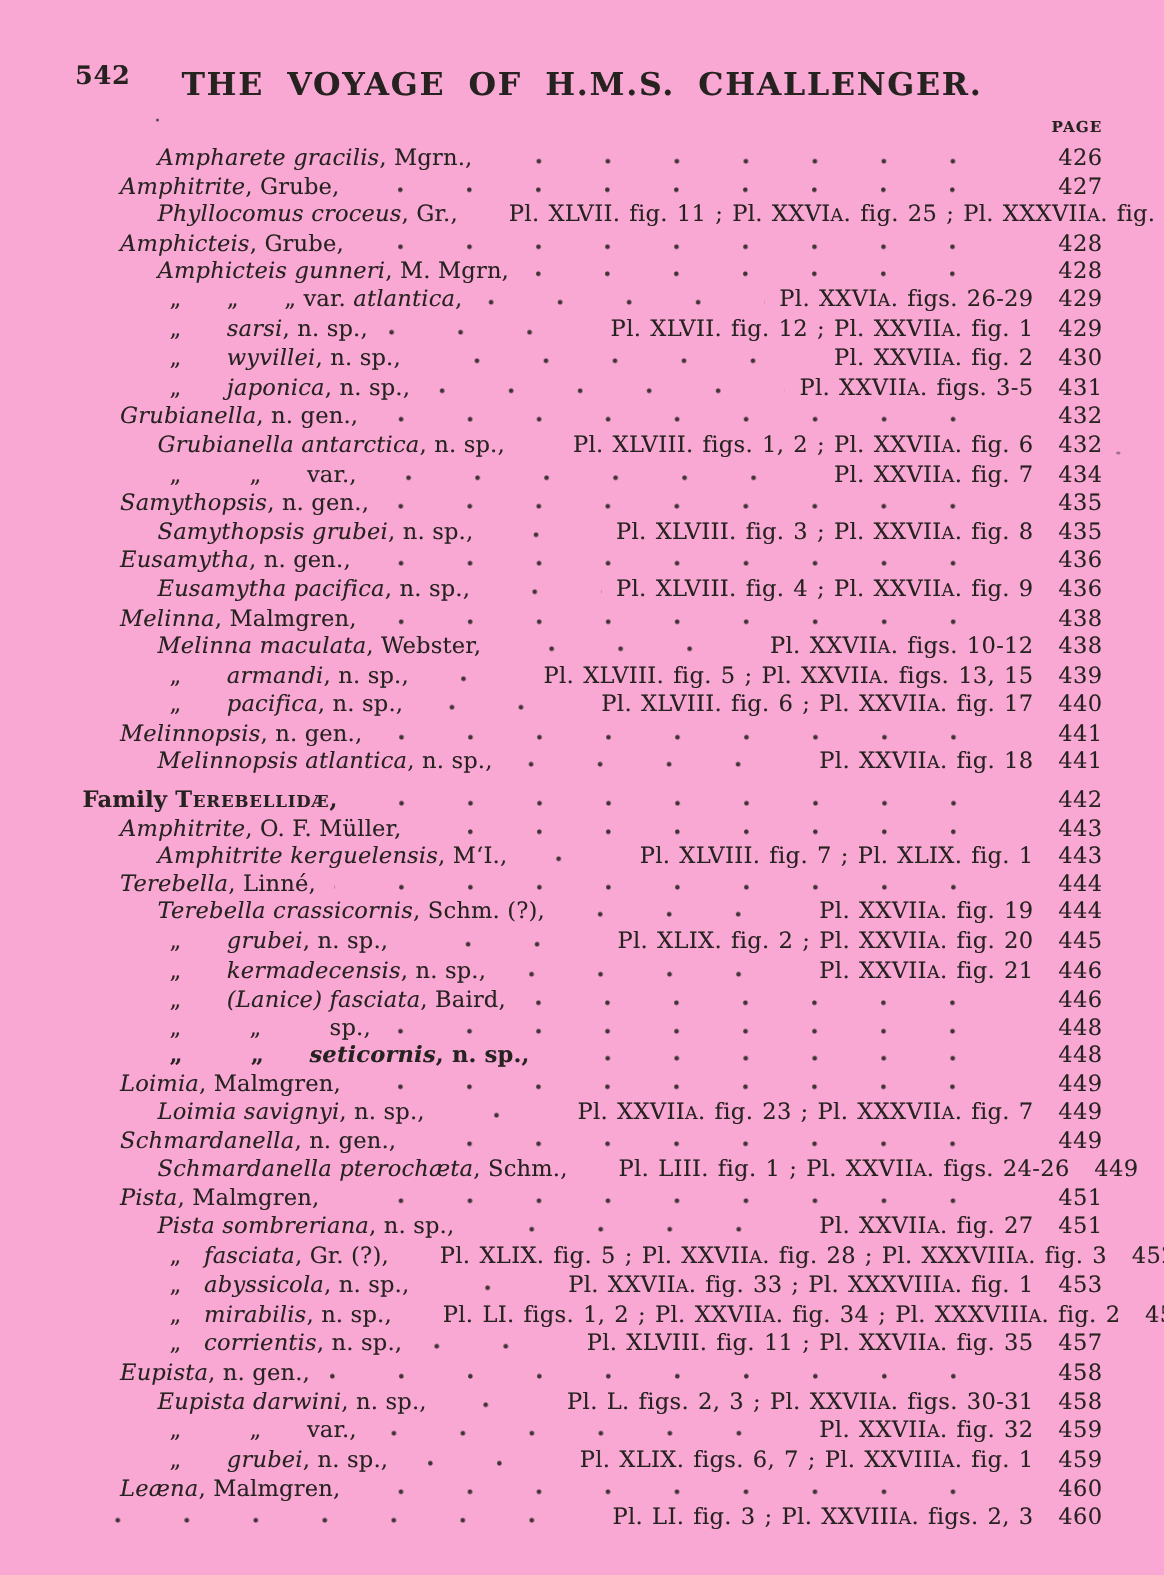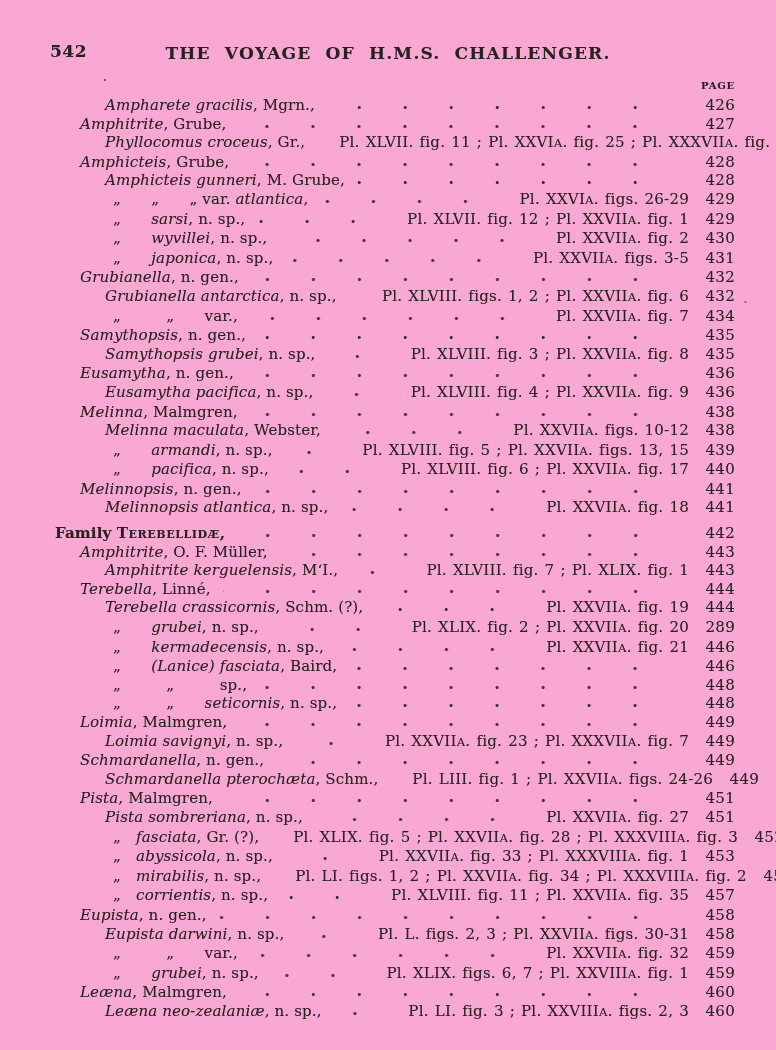--- a/index.html
+++ b/index.html
@@ -12,21 +12,21 @@
     overflow:hidden;
     text-shadow:0.2px 0.2px 0 rgba(45,40,34,.30);
   }
   .folio{
     position:absolute;left:50px;top:41px;
     font-size:17px;font-weight:700;letter-spacing:.5px;
   }
   .running-title{
     position:absolute;left:0;right:0;top:43px;
     text-align:center;
-    font-size:17px;font-weight:700;
+    font-size:21px;font-weight:700;
     letter-spacing:1.2px;word-spacing:7px;
   }
   .page-col-label{
     position:absolute;right:41px;top:80px;
     font-size:10px;font-weight:700;letter-spacing:.8px;
   }
   .toc{
     position:absolute;left:55px;right:41px;top:96px;
   }
   .row{
@@ -60,21 +60,21 @@
 
 <div class="book-page">
   <span class="folio">542</span>
   <div class="running-title">THE VOYAGE OF H.M.S. CHALLENGER.</div>
   <span class="page-col-label">PAGE</span>
   <div class="toc" id="toc">
       <div class="row"><span class="name" style="padding-left: 50px;"><span class="it">Ampharete gracilis</span><span class="ro">, Mgrn.,</span></span><span class="leader"></span><span class="pagenum">426</span></div>
       <div class="row"><span class="name" style="padding-left: 25px;"><span class="it">Amphitrite</span><span class="ro">, Grube,</span></span><span class="leader"></span><span class="pagenum">427</span></div>
       <div class="row"><span class="name" style="padding-left: 50px;"><span class="it">Phyllocomus croceus</span><span class="ro">, Gr.,</span></span><span class="leader"></span><span class="plate">Pl. XLVII. fig. 11 ; Pl. XXVI<span class="cap-a">A</span>. fig. 25 ; Pl. XXXVII<span class="cap-a">A</span>. fig. 6</span><span class="pagenum">427</span></div>
       <div class="row"><span class="name" style="padding-left: 25px;"><span class="it">Amphicteis</span><span class="ro">, Grube,</span></span><span class="leader"></span><span class="pagenum">428</span></div>
-      <div class="row"><span class="name" style="padding-left: 50px;"><span class="it">Amphicteis gunneri</span><span class="ro">, M. Grube,</span></span><span class="leader"></span><span class="pagenum">428</span></div>
+      <div class="row"><span class="name" style="padding-left: 50px;"><span class="it">Amphicteis gunneri</span><span class="ro">, M. Mgrn,</span></span><span class="leader"></span><span class="pagenum">428</span></div>
       <div class="row"><span class="name" style="padding-left: 58px;"><span class="ro">„  „  „ var. </span><span class="it">atlantica</span><span class="ro">,</span></span><span class="leader"></span><span class="plate">Pl. XXVI<span class="cap-a">A</span>. figs. 26-29</span><span class="pagenum">429</span></div>
       <div class="row"><span class="name" style="padding-left: 58px;"><span class="ro">„  </span><span class="it">sarsi</span><span class="ro">, n. sp.,</span></span><span class="leader"></span><span class="plate">Pl. XLVII. fig. 12 ; Pl. XXVII<span class="cap-a">A</span>. fig. 1</span><span class="pagenum">429</span></div>
       <div class="row"><span class="name" style="padding-left: 58px;"><span class="ro">„  </span><span class="it">wyvillei</span><span class="ro">, n. sp.,</span></span><span class="leader"></span><span class="plate">Pl. XXVII<span class="cap-a">A</span>. fig. 2</span><span class="pagenum">430</span></div>
       <div class="row"><span class="name" style="padding-left: 58px;"><span class="ro">„  </span><span class="it">japonica</span><span class="ro">, n. sp.,</span></span><span class="leader"></span><span class="plate">Pl. XXVII<span class="cap-a">A</span>. figs. 3-5</span><span class="pagenum">431</span></div>
       <div class="row"><span class="name" style="padding-left: 25px;"><span class="it">Grubianella</span><span class="ro">, n. gen.,</span></span><span class="leader"></span><span class="pagenum">432</span></div>
       <div class="row"><span class="name" style="padding-left: 50px;"><span class="it">Grubianella antarctica</span><span class="ro">, n. sp.,</span></span><span class="leader"></span><span class="plate">Pl. XLVIII. figs. 1, 2 ; Pl. XXVII<span class="cap-a">A</span>. fig. 6</span><span class="pagenum">432</span></div>
       <div class="row"><span class="name" style="padding-left: 58px;"><span class="ro">„   „  var.,</span></span><span class="leader"></span><span class="plate">Pl. XXVII<span class="cap-a">A</span>. fig. 7</span><span class="pagenum">434</span></div>
       <div class="row"><span class="name" style="padding-left: 25px;"><span class="it">Samythopsis</span><span class="ro">, n. gen.,</span></span><span class="leader"></span><span class="pagenum">435</span></div>
       <div class="row"><span class="name" style="padding-left: 50px;"><span class="it">Samythopsis grubei</span><span class="ro">, n. sp.,</span></span><span class="leader"></span><span class="plate">Pl. XLVIII. fig. 3 ; Pl. XXVII<span class="cap-a">A</span>. fig. 8</span><span class="pagenum">435</span></div>
       <div class="row"><span class="name" style="padding-left: 25px;"><span class="it">Eusamytha</span><span class="ro">, n. gen.,</span></span><span class="leader"></span><span class="pagenum">436</span></div>
@@ -83,37 +83,37 @@
       <div class="row"><span class="name" style="padding-left: 50px;"><span class="it">Melinna maculata</span><span class="ro">, Webster,</span></span><span class="leader"></span><span class="plate">Pl. XXVII<span class="cap-a">A</span>. figs. 10-12</span><span class="pagenum">438</span></div>
       <div class="row"><span class="name" style="padding-left: 58px;"><span class="ro">„  </span><span class="it">armandi</span><span class="ro">, n. sp.,</span></span><span class="leader"></span><span class="plate">Pl. XLVIII. fig. 5 ; Pl. XXVII<span class="cap-a">A</span>. figs. 13, 15</span><span class="pagenum">439</span></div>
       <div class="row"><span class="name" style="padding-left: 58px;"><span class="ro">„  </span><span class="it">pacifica</span><span class="ro">, n. sp.,</span></span><span class="leader"></span><span class="plate">Pl. XLVIII. fig. 6 ; Pl. XXVII<span class="cap-a">A</span>. fig. 17</span><span class="pagenum">440</span></div>
       <div class="row"><span class="name" style="padding-left: 25px;"><span class="it">Melinnopsis</span><span class="ro">, n. gen.,</span></span><span class="leader"></span><span class="pagenum">441</span></div>
       <div class="row"><span class="name" style="padding-left: 50px;"><span class="it">Melinnopsis atlantica</span><span class="ro">, n. sp.,</span></span><span class="leader"></span><span class="plate">Pl. XXVII<span class="cap-a">A</span>. fig. 18</span><span class="pagenum">441</span></div>
       <div class="row gap"><span class="name" style="padding-left: 0px;"><span class="bd">Family </span><span class="sc">Terebellidæ,</span></span><span class="leader"></span><span class="pagenum">442</span></div>
       <div class="row"><span class="name" style="padding-left: 25px;"><span class="it">Amphitrite</span><span class="ro">, O. F. Müller,</span></span><span class="leader"></span><span class="pagenum">443</span></div>
       <div class="row"><span class="name" style="padding-left: 50px;"><span class="it">Amphitrite kerguelensis</span><span class="ro">, M‘I.,</span></span><span class="leader"></span><span class="plate">Pl. XLVIII. fig. 7 ; Pl. XLIX. fig. 1</span><span class="pagenum">443</span></div>
       <div class="row"><span class="name" style="padding-left: 25px;"><span class="it">Terebella</span><span class="ro">, Linné,</span></span><span class="leader"></span><span class="pagenum">444</span></div>
       <div class="row"><span class="name" style="padding-left: 50px;"><span class="it">Terebella crassicornis</span><span class="ro">, Schm. (?),</span></span><span class="leader"></span><span class="plate">Pl. XXVII<span class="cap-a">A</span>. fig. 19</span><span class="pagenum">444</span></div>
-      <div class="row"><span class="name" style="padding-left: 58px;"><span class="ro">„  </span><span class="it">grubei</span><span class="ro">, n. sp.,</span></span><span class="leader"></span><span class="plate">Pl. XLIX. fig. 2 ; Pl. XXVII<span class="cap-a">A</span>. fig. 20</span><span class="pagenum">289</span></div>
+      <div class="row"><span class="name" style="padding-left: 58px;"><span class="ro">„  </span><span class="it">grubei</span><span class="ro">, n. sp.,</span></span><span class="leader"></span><span class="plate">Pl. XLIX. fig. 2 ; Pl. XXVII<span class="cap-a">A</span>. fig. 20</span><span class="pagenum">445</span></div>
       <div class="row"><span class="name" style="padding-left: 58px;"><span class="ro">„  </span><span class="it">kermadecensis</span><span class="ro">, n. sp.,</span></span><span class="leader"></span><span class="plate">Pl. XXVII<span class="cap-a">A</span>. fig. 21</span><span class="pagenum">446</span></div>
       <div class="row"><span class="name" style="padding-left: 58px;"><span class="ro">„  </span><span class="it">(Lanice) fasciata</span><span class="ro">, Baird,</span></span><span class="leader"></span><span class="pagenum">446</span></div>
       <div class="row"><span class="name" style="padding-left: 58px;"><span class="ro">„   „   sp.,</span></span><span class="leader"></span><span class="pagenum">448</span></div>
-      <div class="row"><span class="name" style="padding-left: 58px;"><span class="ro">„   „  </span><span class="it">seticornis</span><span class="ro">, n. sp.,</span></span><span class="leader"></span><span class="pagenum">448</span></div>
+      <div class="row"><span class="name" style="padding-left: 58px; font-weight: bold;"><span class="ro">„   „  </span><span class="it">seticornis</span><span class="ro">, n. sp.,</span></span><span class="leader"></span><span class="pagenum">448</span></div>
       <div class="row"><span class="name" style="padding-left: 25px;"><span class="it">Loimia</span><span class="ro">, Malmgren,</span></span><span class="leader"></span><span class="pagenum">449</span></div>
       <div class="row"><span class="name" style="padding-left: 50px;"><span class="it">Loimia savignyi</span><span class="ro">, n. sp.,</span></span><span class="leader"></span><span class="plate">Pl. XXVII<span class="cap-a">A</span>. fig. 23 ; Pl. XXXVII<span class="cap-a">A</span>. fig. 7</span><span class="pagenum">449</span></div>
       <div class="row"><span class="name" style="padding-left: 25px;"><span class="it">Schmardanella</span><span class="ro">, n. gen.,</span></span><span class="leader"></span><span class="pagenum">449</span></div>
       <div class="row"><span class="name" style="padding-left: 50px;"><span class="it">Schmardanella pterochæta</span><span class="ro">, Schm.,</span></span><span class="leader"></span><span class="plate">Pl. LIII. fig. 1 ; Pl. XXVII<span class="cap-a">A</span>. figs. 24-26</span><span class="pagenum">449</span></div>
       <div class="row"><span class="name" style="padding-left: 25px;"><span class="it">Pista</span><span class="ro">, Malmgren,</span></span><span class="leader"></span><span class="pagenum">451</span></div>
       <div class="row"><span class="name" style="padding-left: 50px;"><span class="it">Pista sombreriana</span><span class="ro">, n. sp.,</span></span><span class="leader"></span><span class="plate">Pl. XXVII<span class="cap-a">A</span>. fig. 27</span><span class="pagenum">451</span></div>
       <div class="row"><span class="name" style="padding-left: 58px;"><span class="ro">„ </span><span class="it">fasciata</span><span class="ro">, Gr. (?),</span></span><span class="leader"></span><span class="plate">Pl. XLIX. fig. 5 ; Pl. XXVII<span class="cap-a">A</span>. fig. 28 ; Pl. XXXVIII<span class="cap-a">A</span>. fig. 3</span><span class="pagenum">452</span></div>
       <div class="row"><span class="name" style="padding-left: 58px;"><span class="ro">„ </span><span class="it">abyssicola</span><span class="ro">, n. sp.,</span></span><span class="leader"></span><span class="plate">Pl. XXVII<span class="cap-a">A</span>. fig. 33 ; Pl. XXXVIII<span class="cap-a">A</span>. fig. 1</span><span class="pagenum">453</span></div>
       <div class="row"><span class="name" style="padding-left: 58px;"><span class="ro">„ </span><span class="it">mirabilis</span><span class="ro">, n. sp.,</span></span><span class="leader"></span><span class="plate">Pl. LI. figs. 1, 2 ; Pl. XXVII<span class="cap-a">A</span>. fig. 34 ; Pl. XXXVIII<span class="cap-a">A</span>. fig. 2</span><span class="pagenum">454</span></div>
       <div class="row"><span class="name" style="padding-left: 58px;"><span class="ro">„ </span><span class="it">corrientis</span><span class="ro">, n. sp.,</span></span><span class="leader"></span><span class="plate">Pl. XLVIII. fig. 11 ; Pl. XXVII<span class="cap-a">A</span>. fig. 35</span><span class="pagenum">457</span></div>
       <div class="row"><span class="name" style="padding-left: 25px;"><span class="it">Eupista</span><span class="ro">, n. gen.,</span></span><span class="leader"></span><span class="pagenum">458</span></div>
       <div class="row"><span class="name" style="padding-left: 50px;"><span class="it">Eupista darwini</span><span class="ro">, n. sp.,</span></span><span class="leader"></span><span class="plate">Pl. L. figs. 2, 3 ; Pl. XXVII<span class="cap-a">A</span>. figs. 30-31</span><span class="pagenum">458</span></div>
       <div class="row"><span class="name" style="padding-left: 58px;"><span class="ro">„   „  var.,</span></span><span class="leader"></span><span class="plate">Pl. XXVII<span class="cap-a">A</span>. fig. 32</span><span class="pagenum">459</span></div>
       <div class="row"><span class="name" style="padding-left: 58px;"><span class="ro">„  </span><span class="it">grubei</span><span class="ro">, n. sp.,</span></span><span class="leader"></span><span class="plate">Pl. XLIX. figs. 6, 7 ; Pl. XXVIII<span class="cap-a">A</span>. fig. 1</span><span class="pagenum">459</span></div>
       <div class="row"><span class="name" style="padding-left: 25px;"><span class="it">Leæna</span><span class="ro">, Malmgren,</span></span><span class="leader"></span><span class="pagenum">460</span></div>
-      <div class="row"><span class="name" style="padding-left: 50px;"><span class="it">Leæna neo-zealaniæ</span><span class="ro">, n. sp.,</span></span><span class="leader"></span><span class="plate">Pl. LI. fig. 3 ; Pl. XXVIII<span class="cap-a">A</span>. figs. 2, 3</span><span class="pagenum">460</span></div>
+      <div class="row"><span class="leader"></span><span class="plate">Pl. LI. fig. 3 ; Pl. XXVIII<span class="cap-a">A</span>. figs. 2, 3</span><span class="pagenum">460</span></div>
     </div>
   <div class="speck speck-1"></div>
   <div class="speck speck-2"></div>
 </div>
 
 </body></html>

